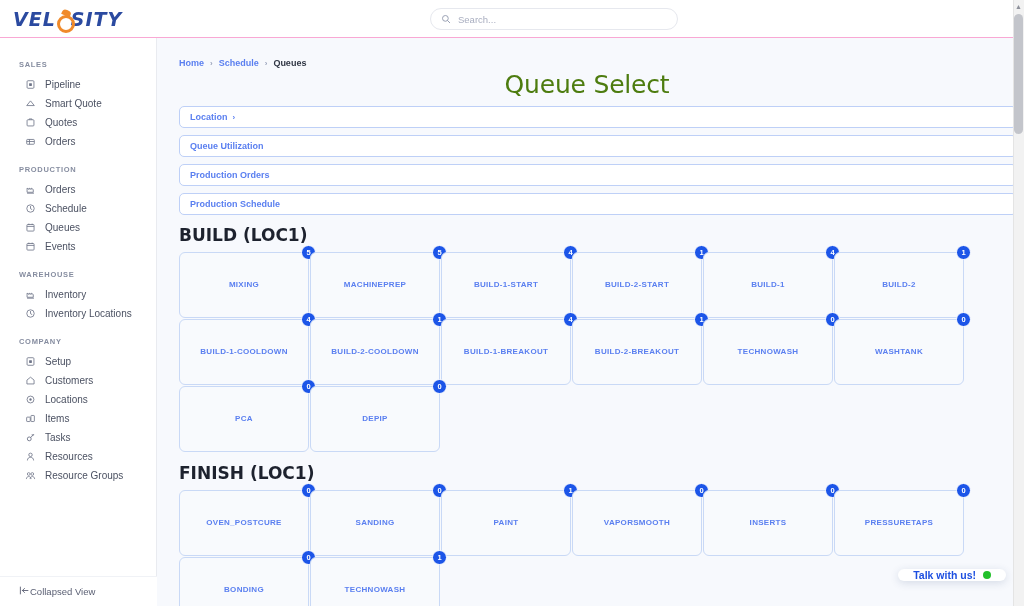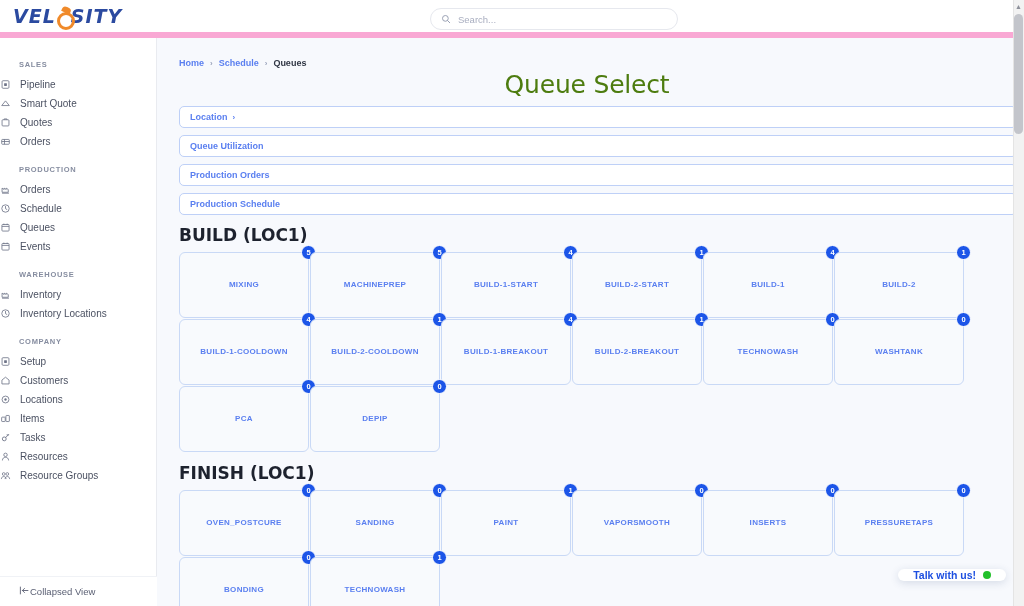--- a/index.html
+++ b/index.html
@@ -8,21 +8,21 @@
     font-family: "Liberation Sans", sans-serif;
     background: #ffffff;
     overflow: hidden;
   }
   body { position: relative; }
 
   
   .topbar {
     position: absolute; top: 0; left: 0; width: 1024px; height: 38px;
     background: #ffffff; display: flex; align-items: center;
-    border-bottom: 6px solid #f9a8d4;
+    border-bottom: 1px solid #f9a8d4;
   }
   .logo-wrap {
     width: 157px; height: 38px; display: flex; align-items: center;
     padding-left: 13px;
   }
   .logo {
     font-size: 19px; font-weight: bold; letter-spacing: 1px;
     color: #2b4aa0; font-style: italic; position: relative;
     font-family: "DejaVu Sans", sans-serif;
   }
@@ -71,21 +71,21 @@
     background: #ffffff; border-right: 1px solid #e9ebf0;
     padding-top: 22px;
   }
   .nav-group-label {
     font-size: 7.5px; font-weight: bold; color: #868da0;
     letter-spacing: .7px; padding: 0 0 6px 19px;
   }
   .nav-group { margin-bottom: 14px; }
   .nav-item {
     display: flex; align-items: center; gap: 9px;
-    height: 19px; cursor: pointer;
+    height: 19px; padding-left: 25px; cursor: pointer;
     color: #4b5162; font-size: 10px;
   }
   .nav-item .ico { width: 11px; height: 11px; display: flex;
     align-items: center; justify-content: center; color: #6e7488; flex: none; }
   .nav-item .ico svg { width: 11px; height: 11px; }
   .collapsed-view {
     position: absolute; bottom: 0; left: 0; width: 157px; height: 30px;
     display: flex; align-items: center; padding-left: 19px;
     color: #5b6074; font-size: 9.5px; cursor: pointer;
     border-top: 1px solid #f0f2f6; background: #fff;

